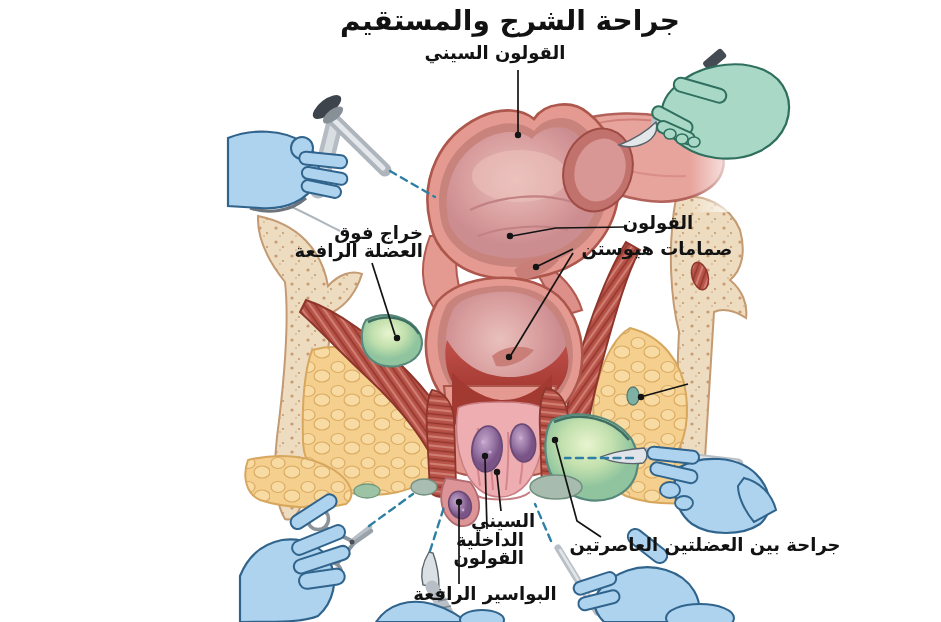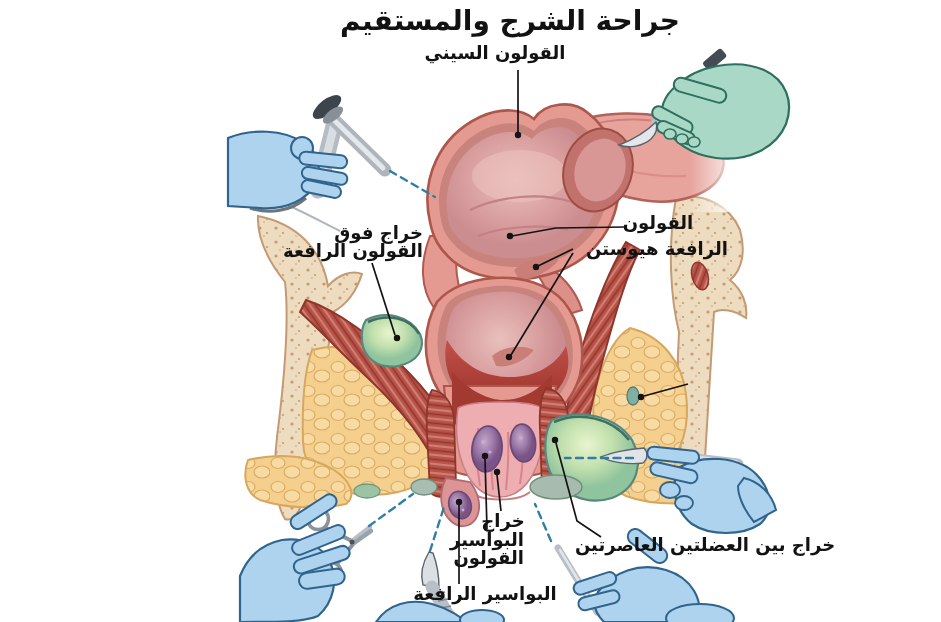--- a/index.html
+++ b/index.html
@@ -272,25 +272,25 @@
     <circle cx="485" cy="456" r="3.2"></circle>
         <circle cx="459" cy="502" r="3.2"></circle>
     <circle cx="555" cy="440" r="3.2"></circle>
         <circle cx="641" cy="397" r="3.2"></circle>
   </g>
 </svg>
 
   <div class="lbl" style="left:495px;top:44px;">القولون السيني</div>
   <div class="lbl title" style="left:510px;top:6px;">جراحة الشرج والمستقيم</div>
   <div class="lbl" style="left:658px;top:214px;">القولون</div>
-  <div class="lbl" style="left:657px;top:240px;">الرافعة هيوستن</div>
+  <div class="lbl" style="left:657px;top:240px;">صمامات هيوستن</div>
   <div class="lbl two ralign" style="left:423px;top:224px;">
     <div>خراج فوق</div>
-    <div>القولون الرافعة</div>
+    <div>العضلة الرافعة</div>
   </div>
-  <div class="lbl" style="left:503px;top:512px;">خراج</div>
+  <div class="lbl" style="left:503px;top:512px;">السيني</div>
   <div class="lbl two ralign" style="left:524px;top:531px;">
-    <div>البواسير</div>
+    <div>الداخلية</div>
     <div>القولون</div>
   </div>
   <div class="lbl" style="left:485px;top:585px;">البواسير الرافعة</div>
-  <div class="lbl" style="left:705px;top:536px;">خراج بين العضلتين العاصرتين</div>
+  <div class="lbl" style="left:705px;top:536px;">جراحة بين العضلتين العاصرتين</div>
 </div>
 
 </body></html>

